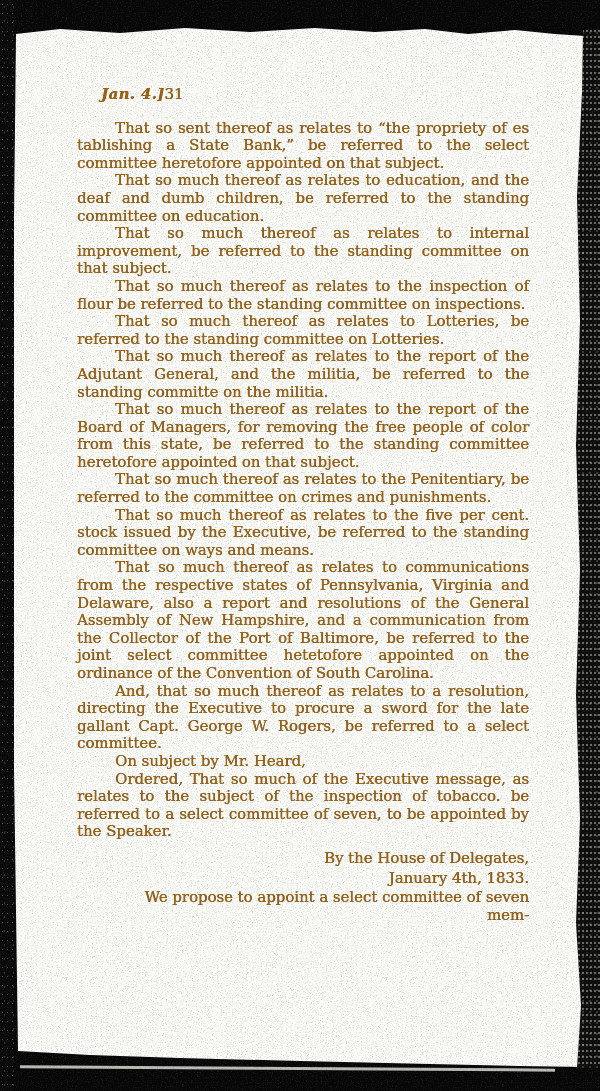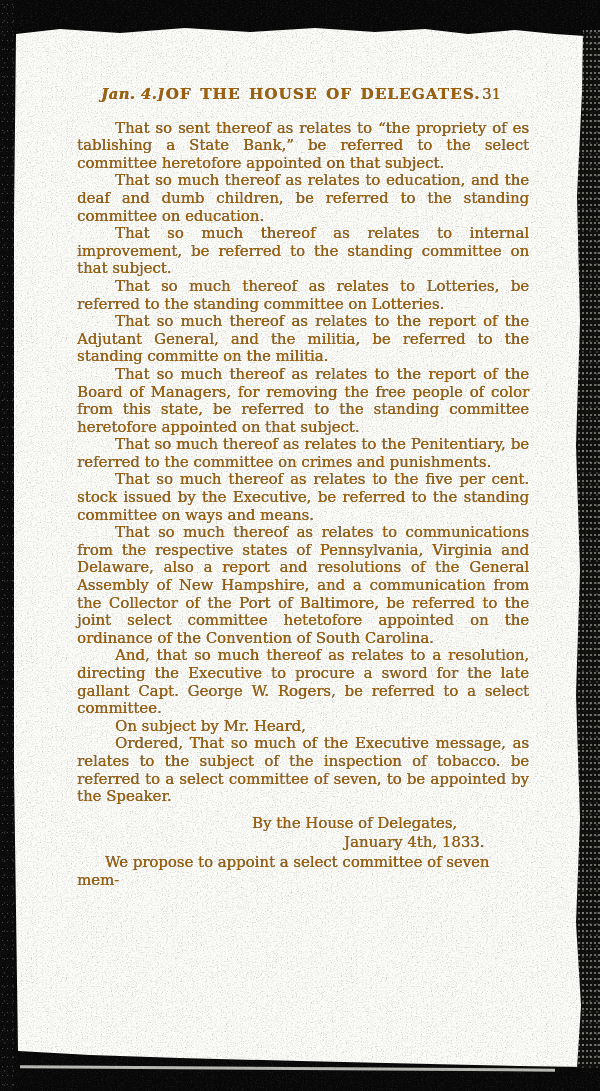--- a/index.html
+++ b/index.html
@@ -71,49 +71,49 @@
     display:flex; align-items:baseline;
     padding:0 28px 0 24px; margin-bottom:16px;
     text-align:left;
   }
   .running-head .date   { font-style:italic; font-weight:bold; font-size:15px; letter-spacing:.3px; white-space:nowrap; }
   .running-head .title  { flex:1; text-align:center; font-weight:bold; font-size:15px; letter-spacing:1.2px; word-spacing:2px; white-space:nowrap; }
   .running-head .folio  { font-size:15px; }
 
   p.body-par { text-indent:38px; }
 
-  .closing { text-align:left; }
+  .closing { text-align:right; }
   .closing .attribution   { margin-top:9px;  margin-left:175px; }
   .closing .dateline      { margin-top:2px;  margin-left:267px; white-space:nowrap; }
   .closing .salutation    { margin-top:-4px; margin-left:0; }
   .closing .message-open  { margin-top:2px;  text-indent:28px; }
 
   
   .grain { position:absolute; left:0; top:0; pointer-events:none; }
 </style>
 </head>
 <body>
 
 <div class="page"></div>
 <div class="left-strip"></div>
 <div class="gutter"></div>
 <div class="page-edge-sliver"></div>
 
 <div class="content">
 
   <div class="running-head">
     <span class="date">Jan. 4.]</span>
-    <span class="title">OF THE HOUSE OF DELEGATES.</span>
     <span class="folio">31</span>
   </div>
 
   <div>
     <p class="body-par">That so sent thereof as relates to “the propriety of es tablishing a State Bank,” be referred to the select committee heretofore appointed on that subject.</p>
     <p class="body-par">That so much thereof as relates to education, and the deaf and dumb children, be referred to the standing committee on education.</p>
     <p class="body-par">That so much thereof as relates to internal improvement, be referred to the standing committee on that subject.</p>
+    <p class="body-par">That so much thereof as relates to the inspection of flour be referred to the standing committee on inspections.</p>
     <p class="body-par">That so much thereof as relates to Lotteries, be referred to the standing committee on Lotteries.</p>
     <p class="body-par">That so much thereof as relates to the report of the Adjutant General, and the militia, be referred to the standing committe on the militia.</p>
     <p class="body-par">That so much thereof as relates to the report of the Board of Managers, for removing the free people of color from this state, be referred to the standing committee heretofore appointed on that subject.</p>
     <p class="body-par">That so much thereof as relates to the Penitentiary, be referred to the committee on crimes and punishments.</p>
     <p class="body-par">That so much thereof as relates to the five per cent. stock issued by the Executive, be referred to the standing committee on ways and means.</p>
     <p class="body-par">That so much thereof as relates to communications from the respective states of Pennsylvania, Virginia and Delaware, also a report and resolutions of the General Assembly of New Hampshire, and a communication from the Collector of the Port of Baltimore, be referred to the joint select committee hetetofore appointed on the ordinance of the Convention of South Carolina.</p>
     <p class="body-par">And, that so much thereof as relates to a resolution, directing the Executive to procure a sword for the late gallant Capt. George W. Rogers, be referred to a select committee.</p>
     <p class="body-par">On subject by Mr. Heard,</p>
     <p class="body-par">Ordered, That so much of the Executive message, as relates to the subject of the inspection of tobacco. be referred to a select committee of seven, to be appointed by the Speaker.</p>
   </div>

